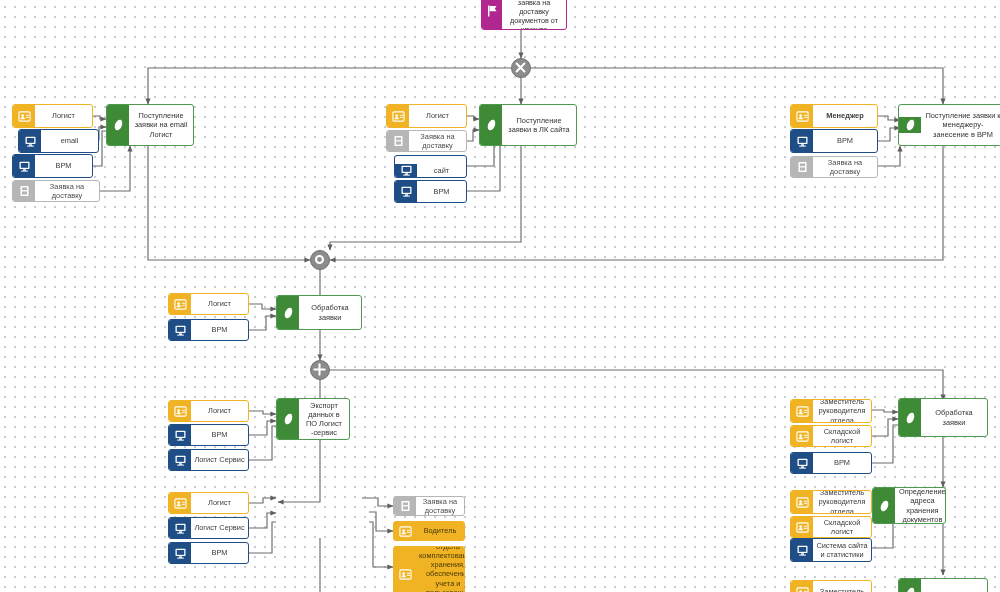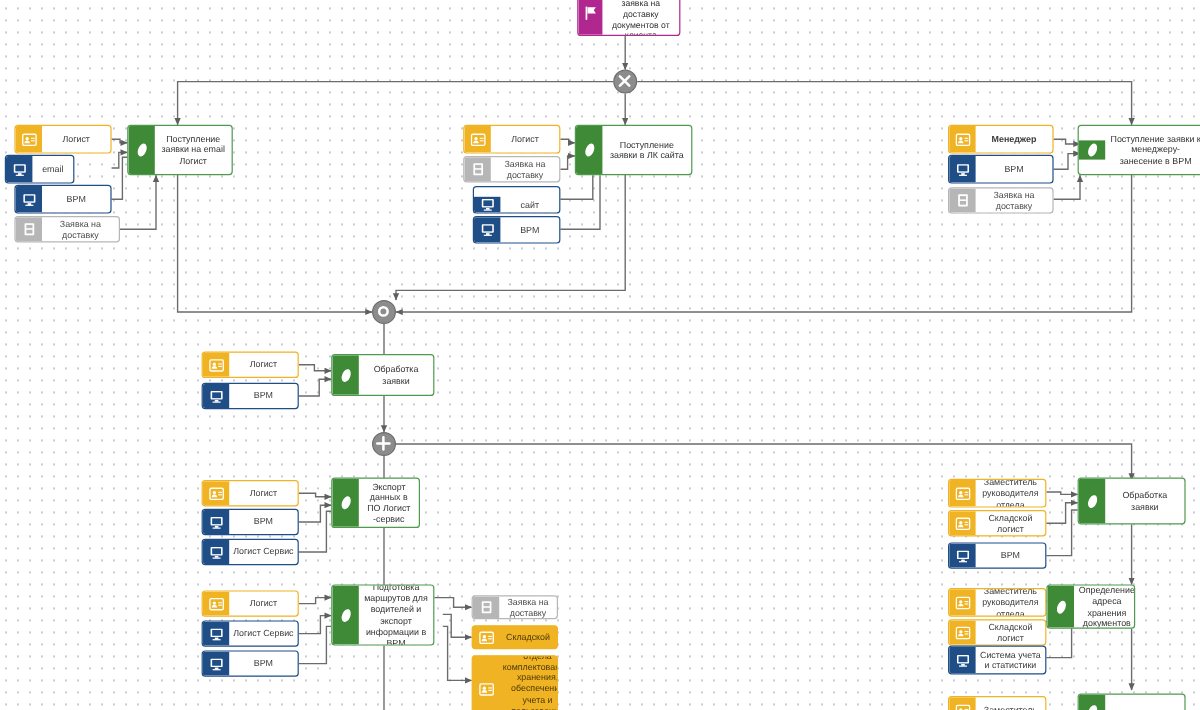--- a/index.html
+++ b/index.html
@@ -223,21 +223,21 @@
       <svg width="13" height="13" viewBox="0 0 14 14">
           <rect x="1" y="2" width="12" height="10" rx="1.2" fill="none" stroke="#fff" stroke-width="1.2"></rect>
           <circle cx="5" cy="6" r="1.5" fill="#fff"></circle>
           <path d="M2.6,10 a2.4,2.4 0 0 1 4.8,0z" fill="#fff"></path>
           <rect x="8.4" y="5.2" width="3.4" height="1" fill="#fff"></rect>
           <rect x="8.4" y="7.4" width="3.4" height="1" fill="#fff"></rect>
         </svg>
     </div>
     <div class="lbl">Логист</div>
   </div>
-  <div class="node res sys" style="left:4px; top:129px; width:58px; height:24px;">
+  <div class="node res sys" style="left:18px; top:129px; width:81px; height:24px;">
     <div class="ico">
       <svg width="13" height="13" viewBox="0 0 14 14">
           <rect x="1.6" y="2" width="10.8" height="7.6" rx="0.8" fill="#fff"></rect>
           <rect x="3" y="3.2" width="8" height="5.2" fill="#1f4e87"></rect>
           <rect x="5.4" y="10" width="3.2" height="1.6" fill="#fff"></rect>
           <rect x="3.4" y="11.4" width="7.2" height="1.1" fill="#fff"></rect>
         </svg>
     </div>
     <div class="lbl">email</div>
   </div>
@@ -468,28 +468,20 @@
     <div class="ico">
       <svg width="13" height="13" viewBox="0 0 14 14">
           <rect x="1.6" y="2" width="10.8" height="7.6" rx="0.8" fill="#fff"></rect>
           <rect x="3" y="3.2" width="8" height="5.2" fill="#1f4e87"></rect>
           <rect x="5.4" y="10" width="3.2" height="1.6" fill="#fff"></rect>
           <rect x="3.4" y="11.4" width="7.2" height="1.1" fill="#fff"></rect>
         </svg>
     </div>
     <div class="lbl">BPM</div>
   </div>
-  <div class="node task" style="left:276px; top:487px; width:86px; height:51px;">
-    <div class="band">
-      <svg width="13" height="16" viewBox="0 0 13 16">
-          <ellipse cx="6.5" cy="8" rx="3.4" ry="5.6" fill="#ffffff" transform="rotate(22 6.5 8)"></ellipse>
-        </svg>
-    </div>
-    <div class="lbl">Подготовка маршрутов для водителей и экспорт информации в BPM</div>
-  </div>
 
   <div class="node res doc" style="left:393px; top:496px; width:72px; height:20px;">
     <div class="ico">
       <svg width="11" height="12" viewBox="0 0 12 13">
           <rect x="1.6" y="1" width="8.8" height="11" rx="0.8" fill="#fff"></rect>
           <rect x="3.2" y="2.6" width="5.6" height="3" fill="#b6b6b6"></rect>
           <rect x="3.2" y="7" width="5.6" height="3.4" fill="#b6b6b6"></rect>
         </svg>
     </div>
     <div class="lbl">Заявка на доставку</div>
@@ -497,21 +489,21 @@
   <div class="node res role filled" style="left:393px; top:521px; width:72px; height:20px;">
     <div class="ico">
       <svg width="13" height="13" viewBox="0 0 14 14">
           <rect x="1" y="2" width="12" height="10" rx="1.2" fill="none" stroke="#fff" stroke-width="1.2"></rect>
           <circle cx="5" cy="6" r="1.5" fill="#fff"></circle>
           <path d="M2.6,10 a2.4,2.4 0 0 1 4.8,0z" fill="#fff"></path>
           <rect x="8.4" y="5.2" width="3.4" height="1" fill="#fff"></rect>
           <rect x="8.4" y="7.4" width="3.4" height="1" fill="#fff"></rect>
         </svg>
     </div>
-    <div class="lbl">Складской</div>
+    <div class="lbl">Водитель</div>
   </div>
   <div class="node res role filled" style="left:393px; top:546px; width:72px; height:56px;">
     <div class="ico">
       <svg width="13" height="13" viewBox="0 0 14 14">
           <rect x="1" y="2" width="12" height="10" rx="1.2" fill="none" stroke="#fff" stroke-width="1.2"></rect>
           <circle cx="5" cy="6" r="1.5" fill="#fff"></circle>
           <path d="M2.6,10 a2.4,2.4 0 0 1 4.8,0z" fill="#fff"></path>
           <rect x="8.4" y="5.2" width="3.4" height="1" fill="#fff"></rect>
           <rect x="8.4" y="7.4" width="3.4" height="1" fill="#fff"></rect>
         </svg>
@@ -589,21 +581,21 @@
   </div>
   <div class="node res sys" style="left:790px; top:538px; width:82px; height:24px;">
     <div class="ico">
       <svg width="13" height="13" viewBox="0 0 14 14">
           <rect x="1.6" y="2" width="10.8" height="7.6" rx="0.8" fill="#fff"></rect>
           <rect x="3" y="3.2" width="8" height="5.2" fill="#1f4e87"></rect>
           <rect x="5.4" y="10" width="3.2" height="1.6" fill="#fff"></rect>
           <rect x="3.4" y="11.4" width="7.2" height="1.1" fill="#fff"></rect>
         </svg>
     </div>
-    <div class="lbl">Система учета и статистики</div>
+    <div class="lbl">Система сайта и статистики</div>
   </div>
   <div class="node task" style="left:872px; top:487px; width:74px; height:37px;">
     <div class="band">
       <svg width="13" height="16" viewBox="0 0 13 16">
           <ellipse cx="6.5" cy="8" rx="3.4" ry="5.6" fill="#ffffff" transform="rotate(22 6.5 8)"></ellipse>
         </svg>
     </div>
     <div class="lbl">Определение адреса хранения документов</div>
   </div>
 

